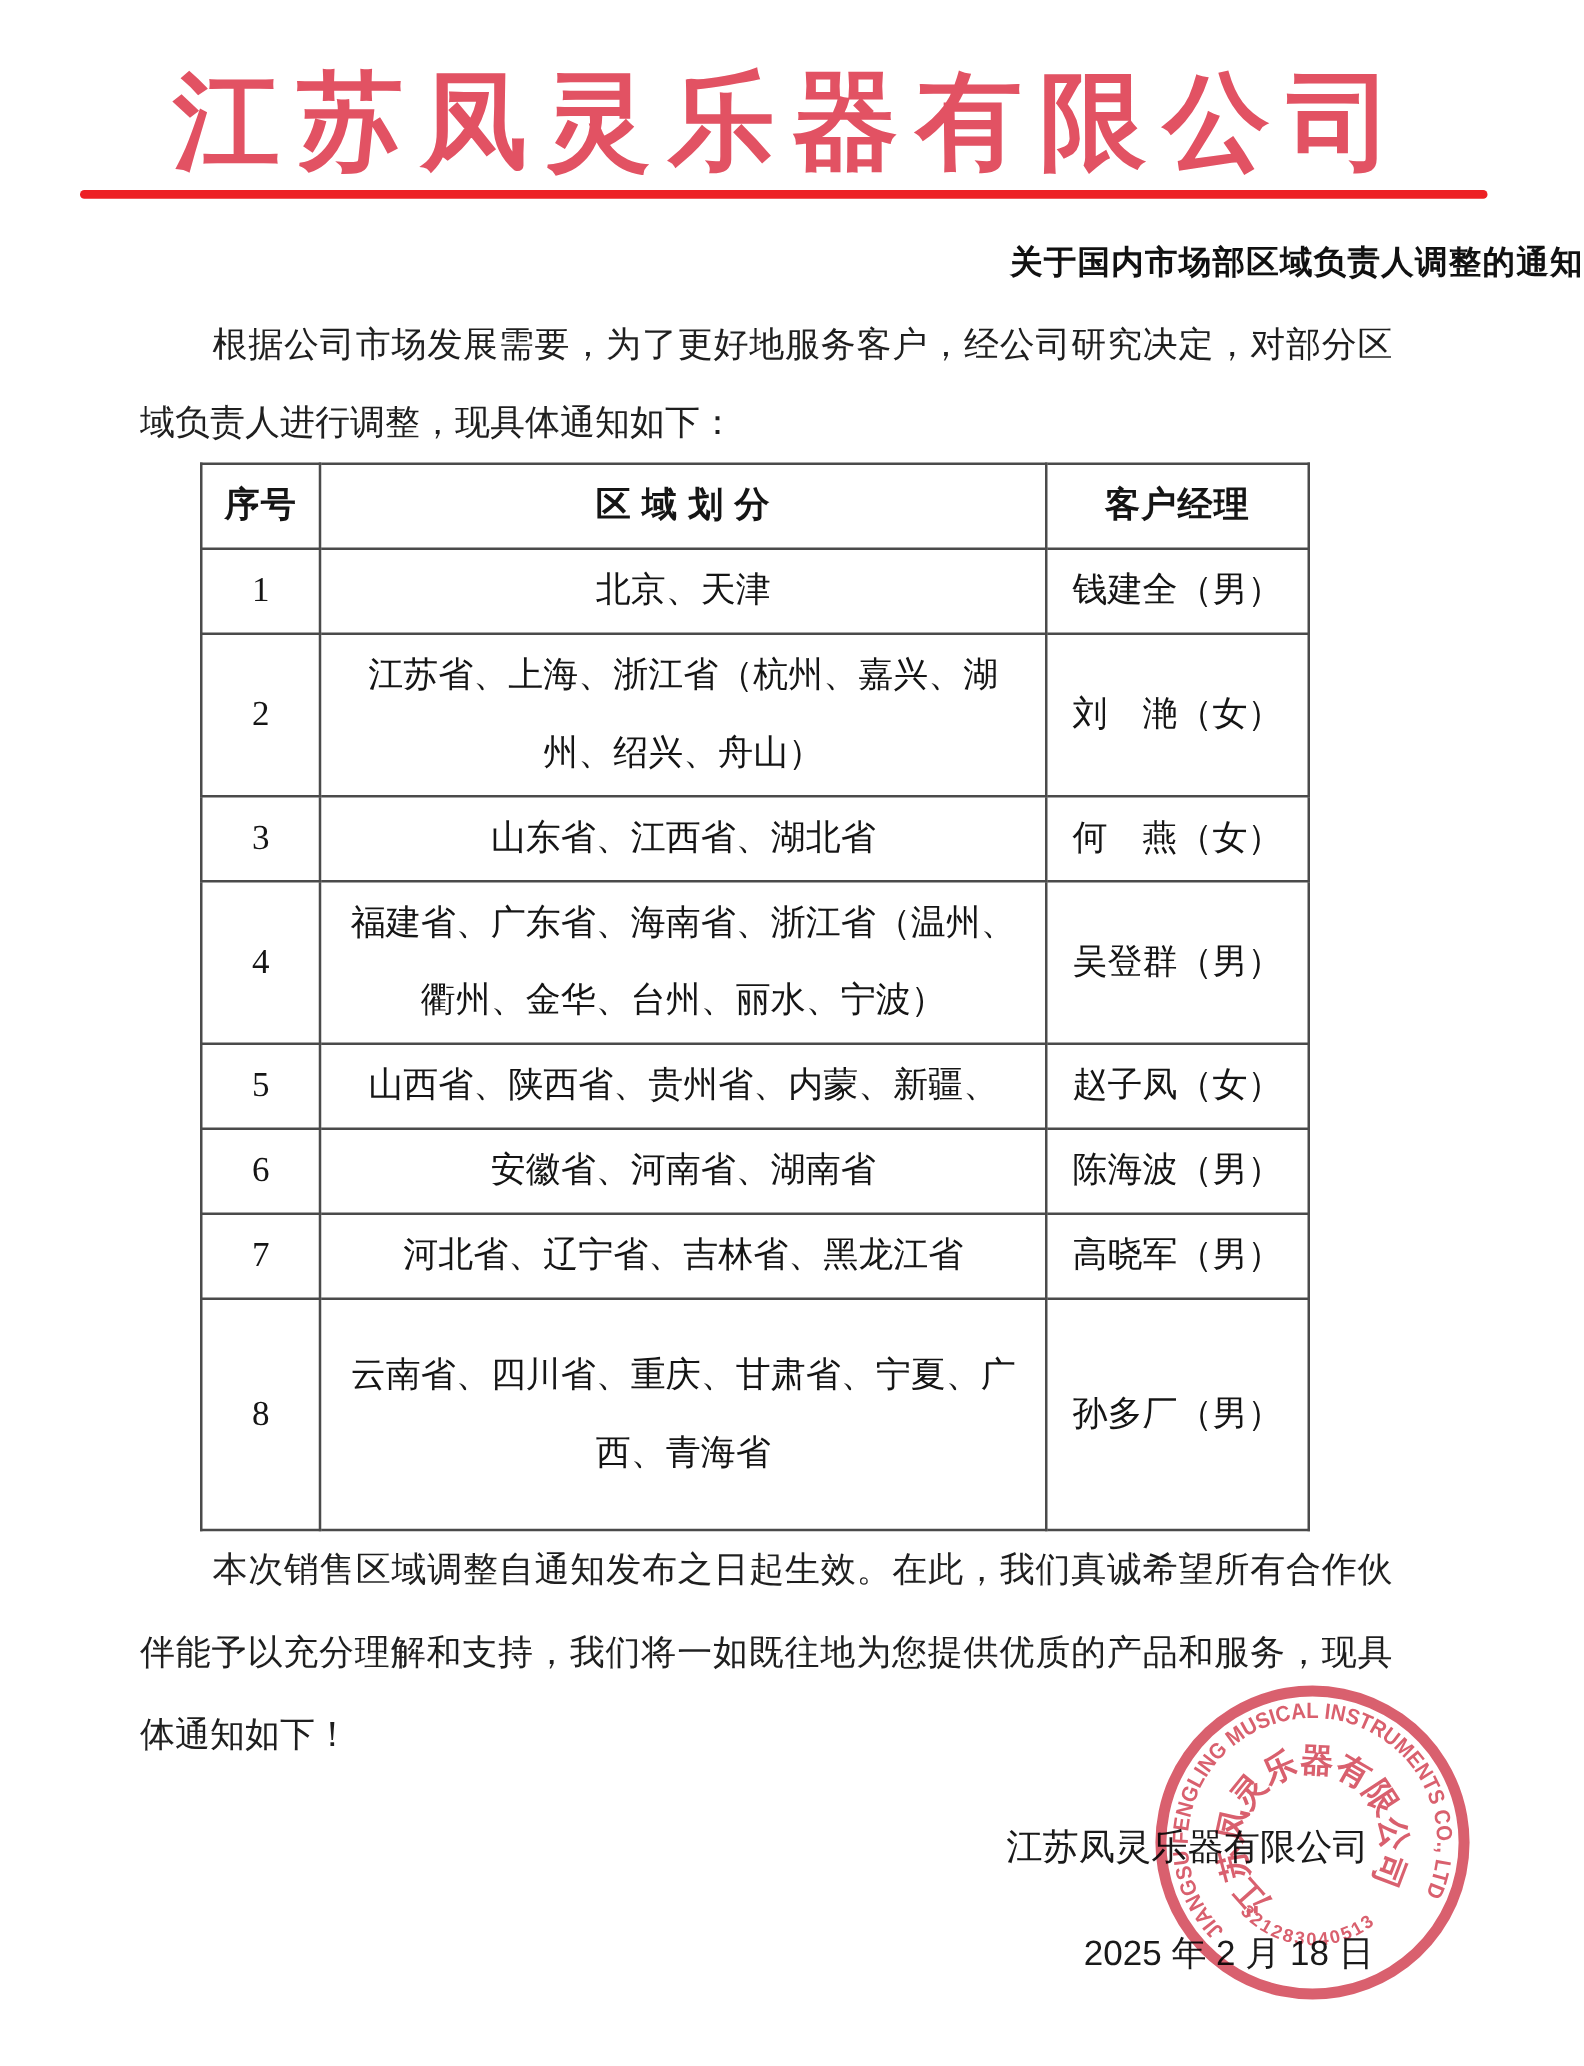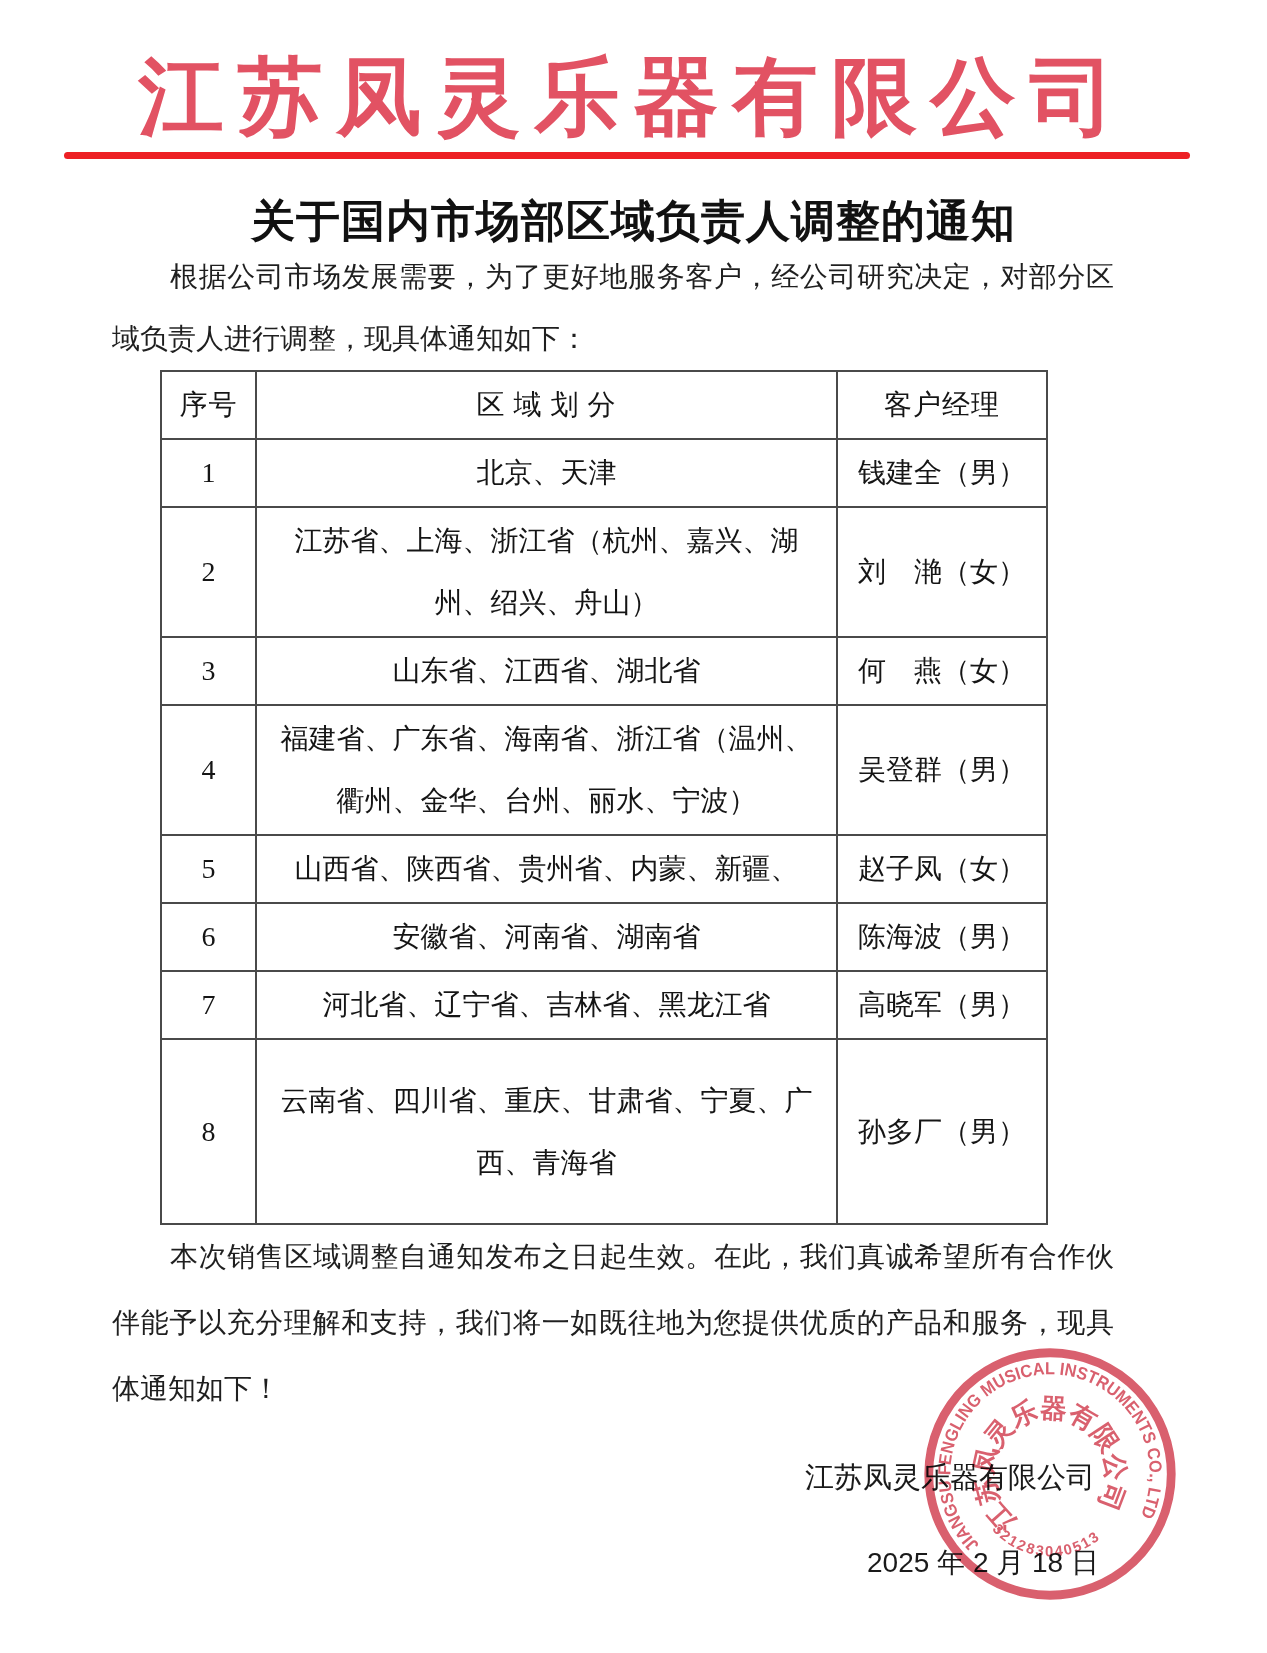--- a/index.html
+++ b/index.html
@@ -11,40 +11,40 @@
   .company-header{
     position:absolute;top:40px;left:0;width:1267px;text-align:center;
     font-size:85px;font-weight:bold;letter-spacing:14px;color:#e25263;
     font-family:"Liberation Serif","DejaVu Serif",serif;white-space:nowrap;
   }
   .red-rule{
     position:absolute;top:152px;left:64px;width:1126px;height:7px;
     background:#ed2024;border-radius:4px;
   }
   .notice-title{
-    position:absolute;top:192px;left:0;width:1267px;text-align:center;
-    font-size:44px;font-weight:bold;color:#111;letter-spacing:1px;
+    position:absolute;top:192px;left:0;width:1267px;text-align:right;
+    font-size:26px;font-weight:bold;color:#111;letter-spacing:1px;
   }
   .intro-paragraph,.closing-paragraph{
     position:absolute;left:112px;width:1002px;font-size:28px;line-height:62px;
     text-indent:58px;text-align:justify;color:#1f1f1f;
   }
   .intro-paragraph{top:246px;}
   .closing-paragraph{top:1224px;line-height:66px;}
   table.region-table{
     position:absolute;top:370px;left:160px;width:886px;
     border-collapse:collapse;table-layout:fixed;
     font-size:28px;color:#151515;
   }
   table.region-table th,table.region-table td{
     border:2px solid #4a4a4a;text-align:center;vertical-align:middle;
     padding:2px 14px;line-height:62px;font-weight:normal;overflow:hidden;
   }
   table.region-table thead tr{height:62px;}
-  table.region-table thead th{font-weight:normal;letter-spacing:1px;text-align:center;}
+  table.region-table thead th{font-weight:bold;letter-spacing:1px;text-align:center;}
   tbody tr:nth-child(1){height:68px;}
   tbody tr:nth-child(2){height:125px;}
   tbody tr:nth-child(3){height:67px;}
   tbody tr:nth-child(4){height:130px;}
   tbody tr:nth-child(5){height:58px;}
   tbody tr:nth-child(6){height:65px;}
   tbody tr:nth-child(7){height:67px;}
   tbody tr:nth-child(8){height:185px;}
   .signature-company{
     position:absolute;top:1458px;left:800px;width:300px;text-align:center;

